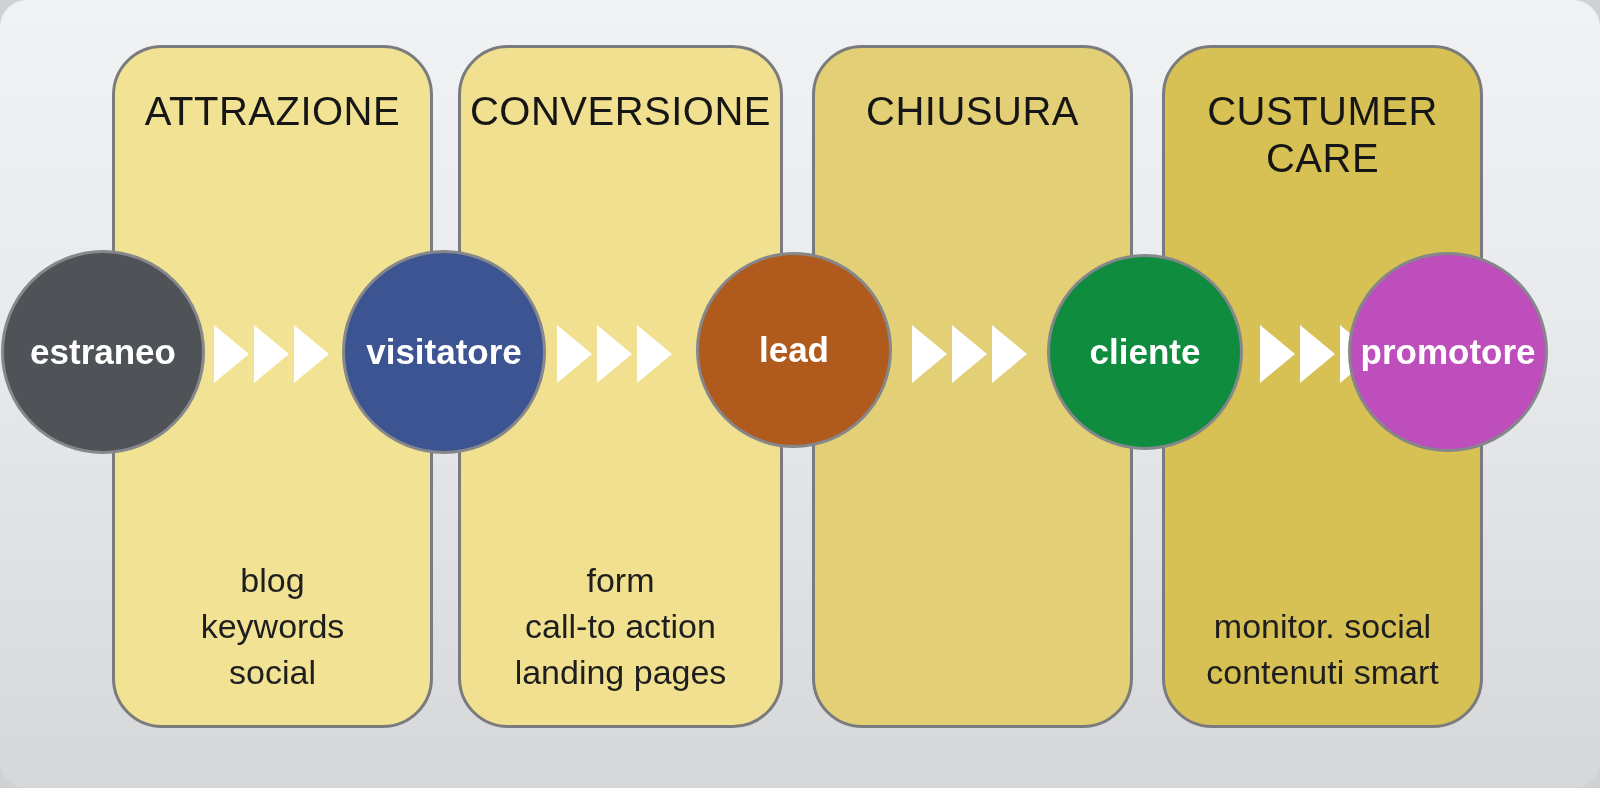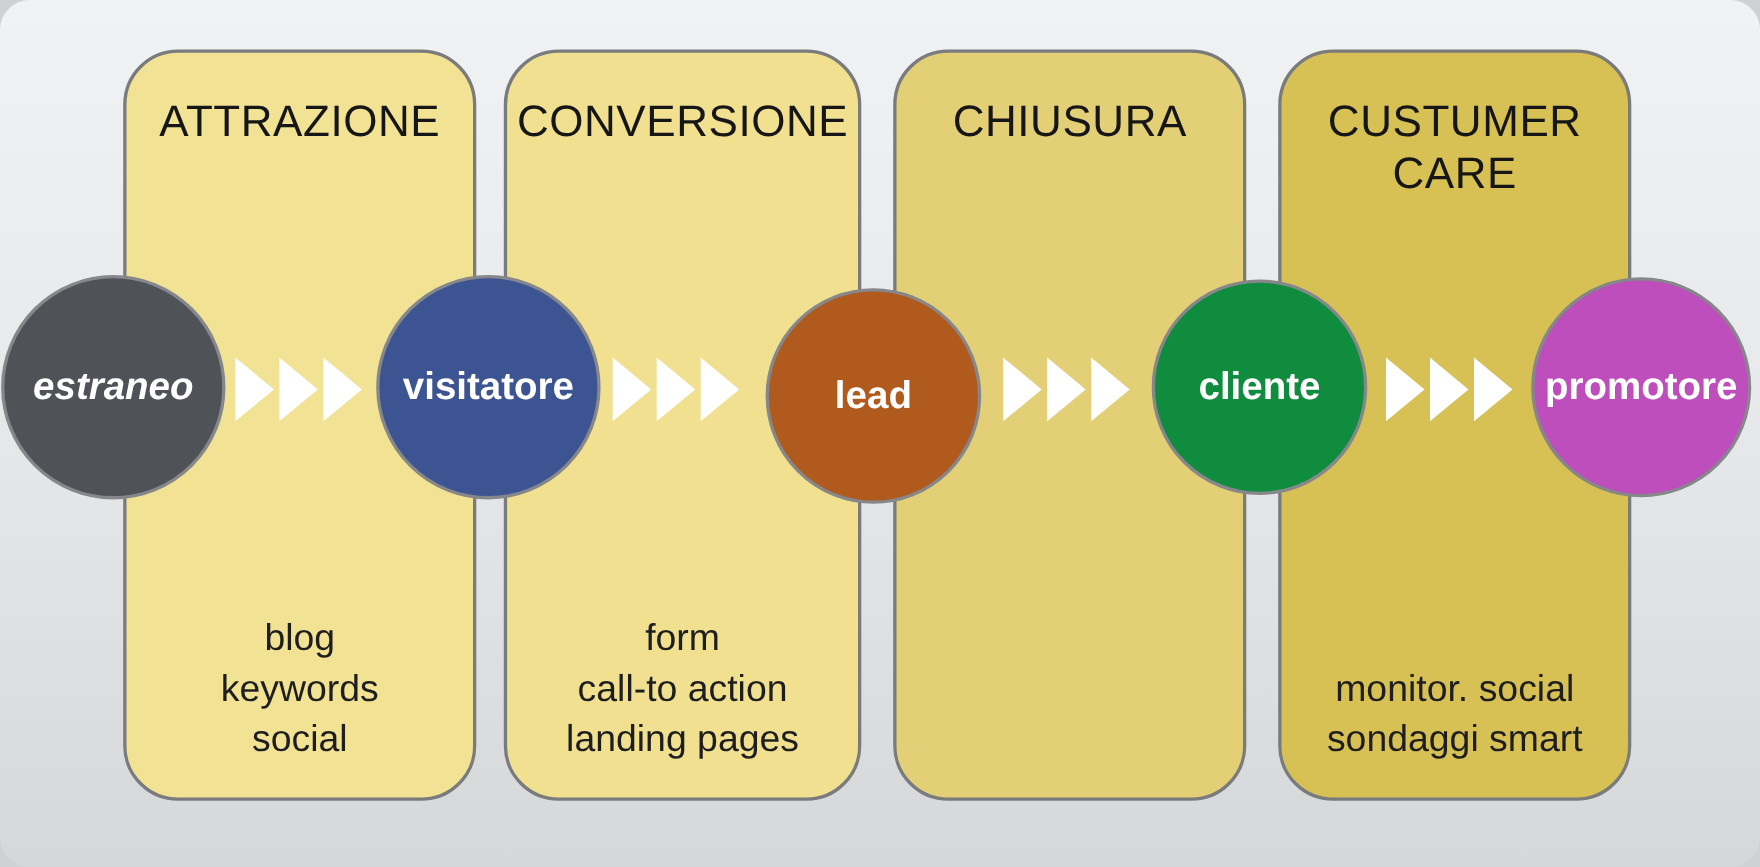--- a/index.html
+++ b/index.html
@@ -33,25 +33,25 @@
     font-size:34px;line-height:46px;
   }
   .circle{
     position:absolute;z-index:3;
     border-radius:50%;border:3px solid #85878a;
     box-sizing:border-box;
     display:flex;align-items:center;justify-content:center;
     color:#ffffff;font-weight:bold;font-size:35px;
     text-align:center;
   }
-  .c1{left:1px;  top:250px;width:204px;height:204px;font-style:italic;}
+  .c1{left:1px;  top:250px;width:204px;height:204px;}
   .c2{left:342px;top:250px;width:204px;height:204px;}
-  .c3{left:696px;top:262px;width:196px;height:196px;}
+  .c3{left:696px;top:252px;width:196px;height:196px;}
   .c4{left:1047px;top:254px;width:196px;height:196px;}
-  .c5{left:1392px;top:252px;width:200px;height:200px;}
+  .c5{left:1348px;top:252px;width:200px;height:200px;}
   .chevrons{
     position:absolute;top:325px;z-index:2;
     display:flex;gap:5px;
   }
   .g1{left:214px;}
   .g2{left:557px;}
   .g3{left:912px;}
   .g4{left:1260px;}
   .tri{
     width:0;height:0;
@@ -84,21 +84,21 @@
   </div>
 
   <div class="panel panel-3" style="background-color: rgb(227, 207, 117); text-decoration: underline;">
     <div class="stage-title">CHIUSURA</div>
   </div>
 
   <div class="panel panel-4" style="background-color: rgb(215, 193, 85);">
     <div class="stage-title">CUSTUMER CARE</div>
     <div class="tools">
       <div>monitor. social</div>
-      <div>sondaggi smart</div>
+      <div>contenuti smart</div>
     </div>
   </div>
 
   <div class="chevrons g1">
     <span class="tri" style="border-left-color: rgb(255, 255, 255);"></span>
     <span class="tri" style="border-left-color: rgb(255, 255, 255);"></span>
     <span class="tri" style="border-left-color: rgb(255, 255, 255);"></span>
   </div>
   <div class="chevrons g2">
     <span class="tri" style="border-left-color: rgb(255, 255, 255);"></span>

